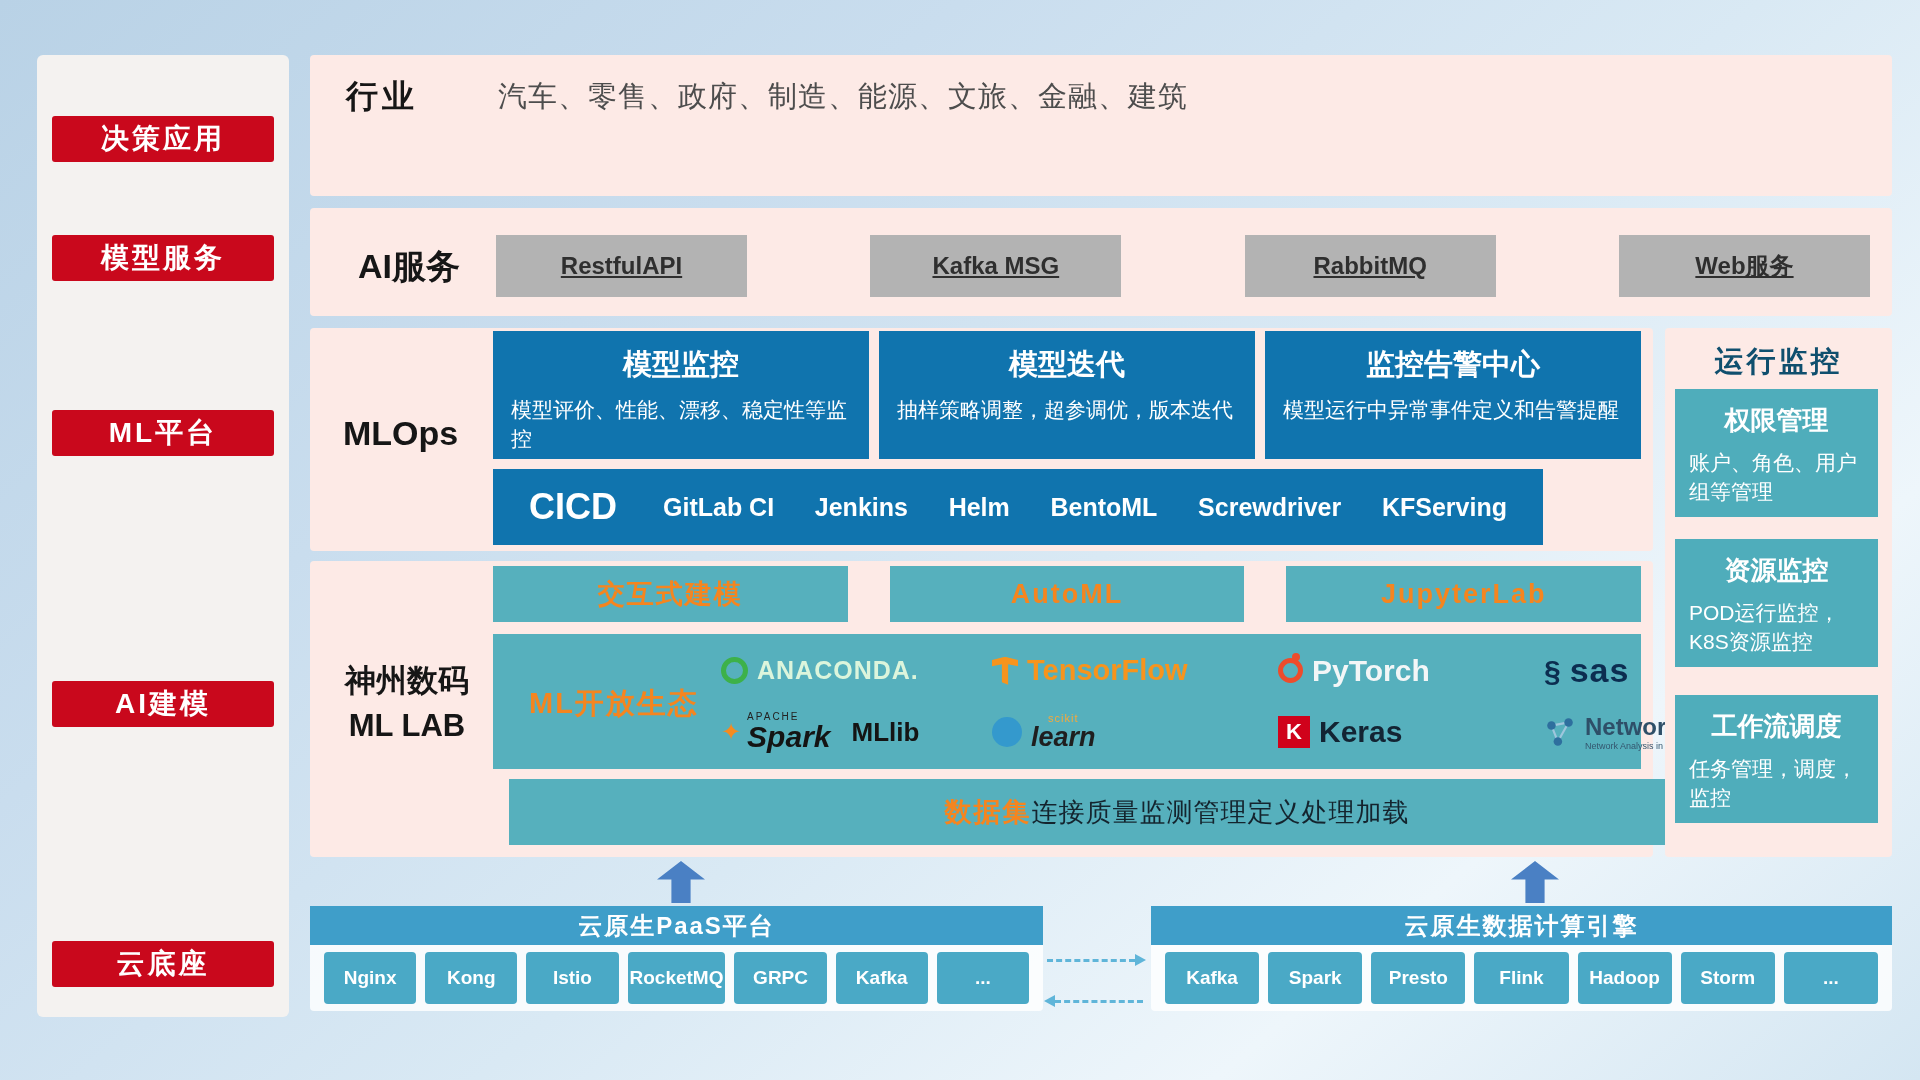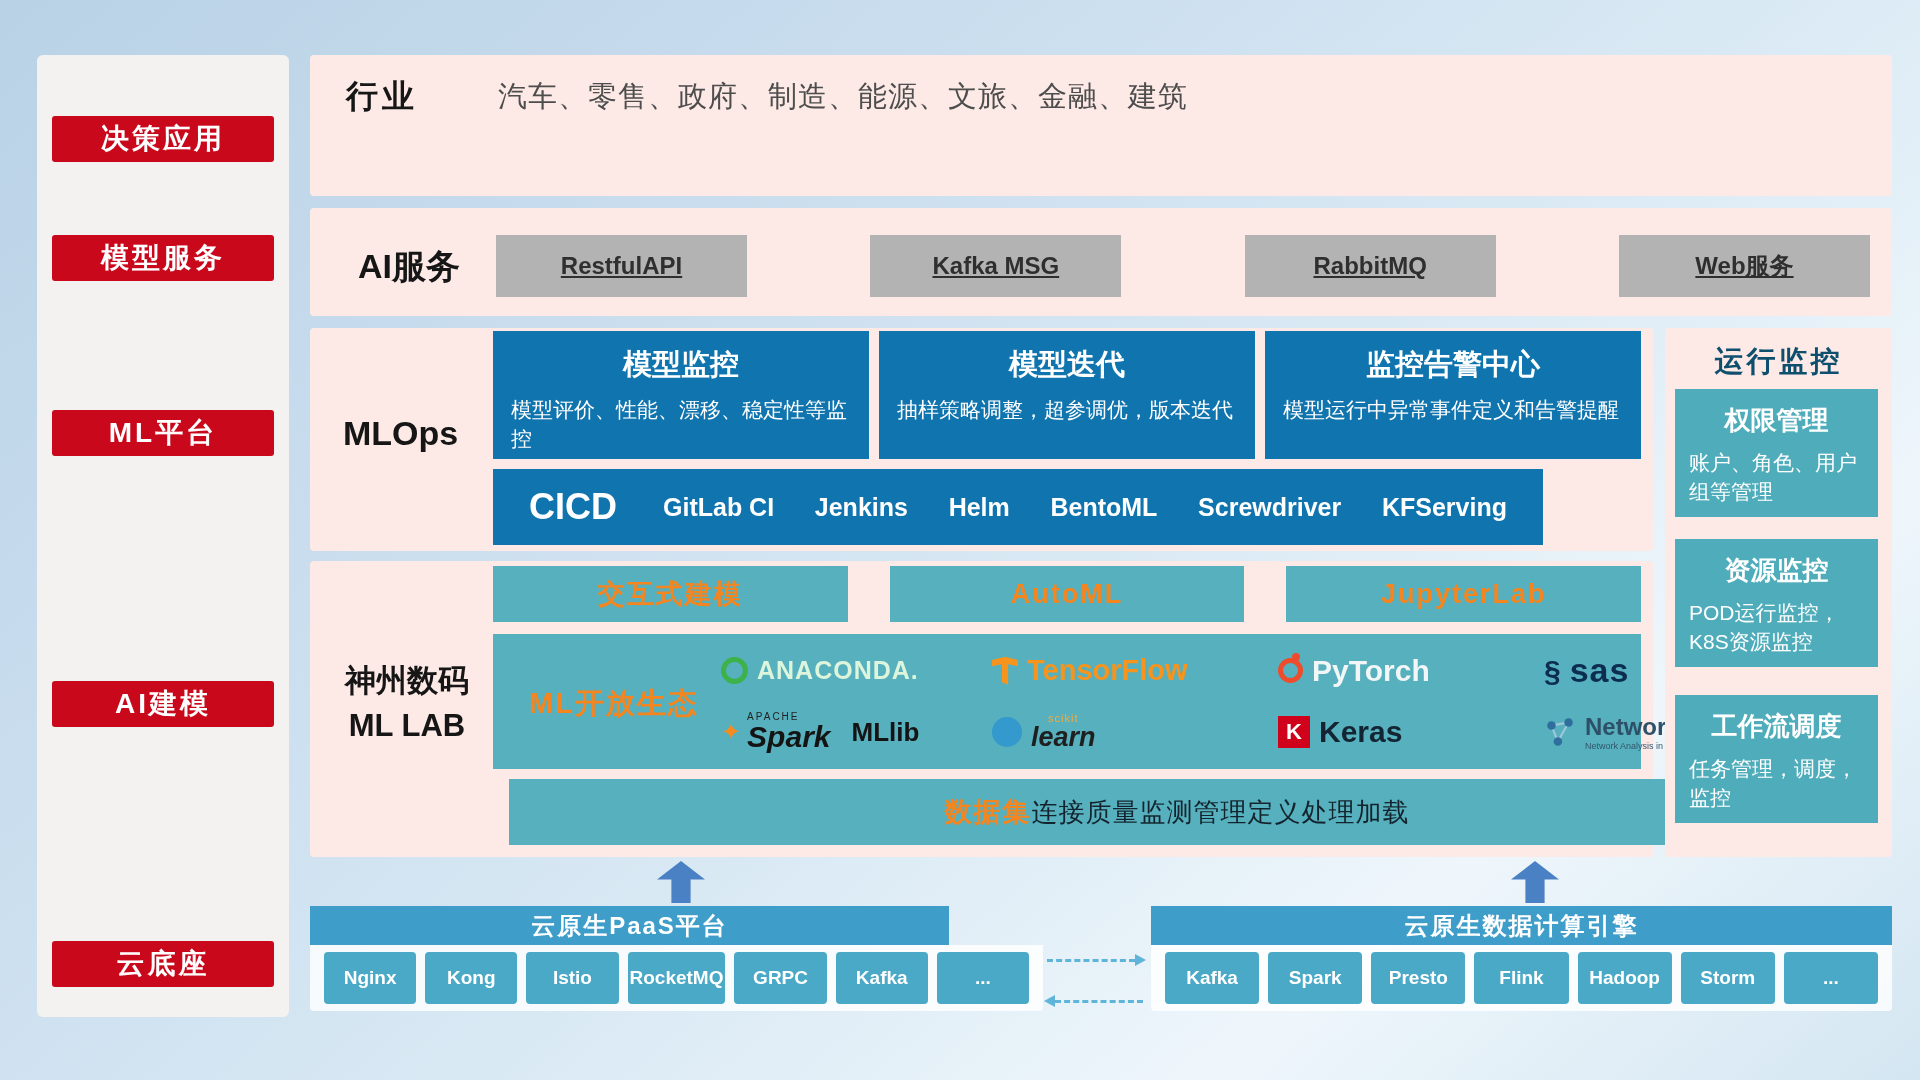--- a/index.html
+++ b/index.html
@@ -238,21 +238,21 @@
     </div>
     <div class="mon-card" style="top:367px">
       <div class="t">工作流调度</div>
       <div class="d">任务管理，调度，监控</div>
     </div>
   </div>
 
   <div class="block-arrow" style="left:657px;top:861px"></div>
   <div class="block-arrow" style="left:1511px;top:861px"></div>
 
-  <div class="bar-head" style="left:310px;top:906px;width:639px">云原生PaaS平台</div>
+  <div class="bar-head" style="left:310px;top:906px;width:733px">云原生PaaS平台</div>
   <div class="bar-strip" style="left:310px;top:945px;width:733px">
     <div class="bar-btn">Nginx</div>
     <div class="bar-btn">Kong</div>
     <div class="bar-btn">Istio</div>
     <div class="bar-btn">RocketMQ</div>
     <div class="bar-btn">GRPC</div>
     <div class="bar-btn">Kafka</div>
     <div class="bar-btn">...</div>
   </div>
 

